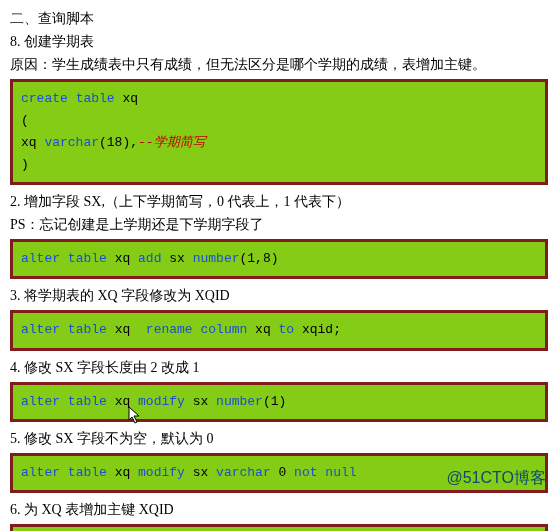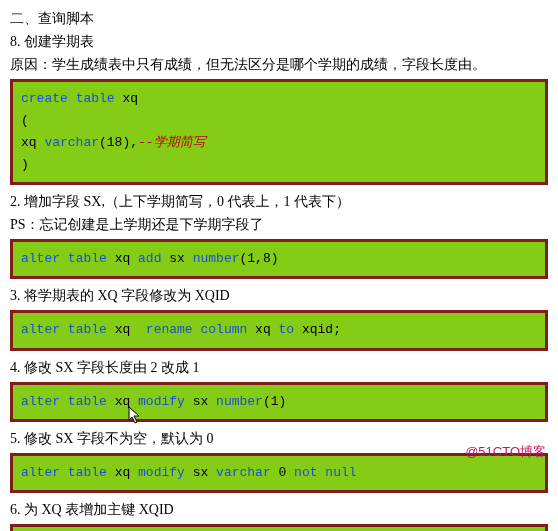--- a/index.html
+++ b/index.html
@@ -31,40 +31,40 @@
   }
   .kw { color: #1a4fd6; }      
   .ident { color: #000; }      
   .comment { color: #c00000; font-style: italic; text-align: center; } 
   .num { color: #000; }
   .punct { color: #000; }
   .codeline { white-space: pre; }
   .watermark {
     position: absolute;
     right: 12px;
-    top: 442px;
-    color: #be185d;
+    top: 466px;
+    color: #0c4a6e;
     font-family: "Microsoft YaHei", sans-serif;
-    font-size: 13px;
+    font-size: 16px;
     pointer-events: none;
   }
   .cursor {
     position: absolute;
     left: 128px;
     top: 406px;
     pointer-events: none;
   }
 </style>
 </head>
 <body>
 
 <div class="heading">二、查询脚本</div>
 
 <div class="plain">8.  创建学期表</div>
-<div class="plain">原因：学生成绩表中只有成绩，但无法区分是哪个学期的成绩，字段长度由。</div>
+<div class="plain">原因：学生成绩表中只有成绩，但无法区分是哪个学期的成绩，表增加主键。</div>
 <div class="codebox">
   <div class="codeline"><span class="kw">create</span> <span class="kw">table</span><span class="ident"> xq</span></div>
   <div class="codeline"><span class="punct">(</span></div>
   <div class="codeline"><span class="ident">xq </span><span class="kw">varchar</span><span class="punct">(18),</span><span class="comment">--学期简写</span></div>
   <div class="codeline"><span class="punct">)</span></div>
 </div>
 
 <div class="plain">2.  增加字段 SX,（上下学期简写，0 代表上，1 代表下）</div>
 <div class="plain">PS：忘记创建是上学期还是下学期字段了</div>
 <div class="codebox">

